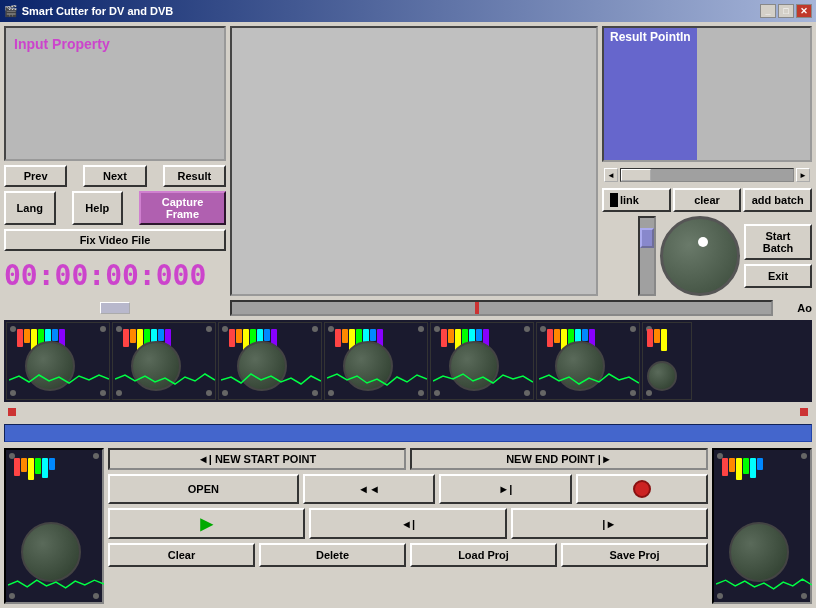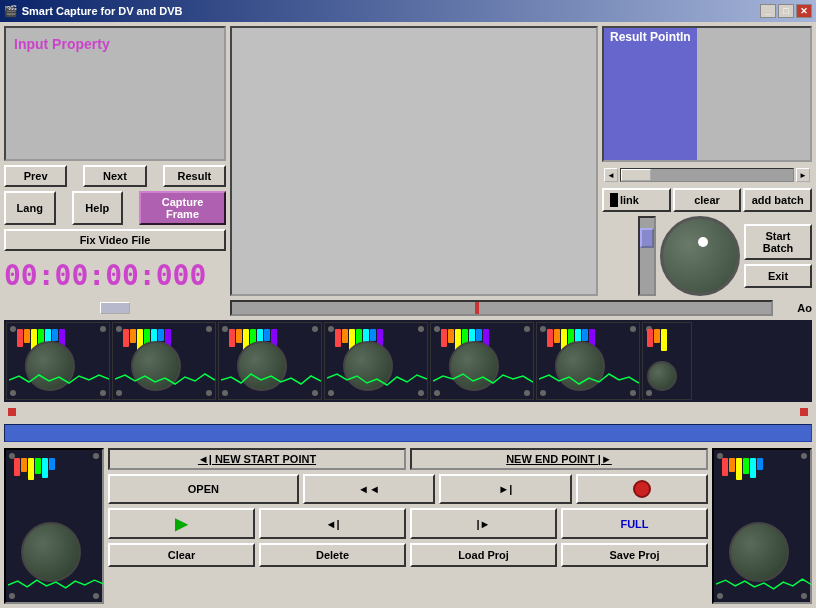--- a/index.html
+++ b/index.html
@@ -350,21 +350,20 @@
     }
     .bottom-controls {
       flex: 1;
       display: flex;
       flex-direction: column;
       gap: 4px;
     }
     .point-labels {
       display: flex;
       gap: 4px;
-      text-decoration: underline;
     }
     .point-label {
       flex: 1;
       background: #d4d0c8;
       border: 2px inset #888;
       padding: 3px 6px;
       font-size: 11px;
       font-weight: bold;
       text-align: center;
       display: flex;
@@ -424,21 +423,21 @@
       stroke-width: 1.5;
       fill: none;
     }
   </style>
 </head>
 <body>
 
 <div class="title-bar">
   <div class="title-bar-left">
     <span>🎬</span>
-    <span>Smart Capture for DV and DVB</span>
+    <span>Smart Cutter for DV and DVB</span>
   </div>
   <div class="title-bar-controls">
     <div class="title-btn">_</div>
     <div class="title-btn">□</div>
     <div class="title-btn close">✕</div>
   </div>
 </div>
 
 <div class="main-content">
 
@@ -696,21 +695,20 @@
         <button class="ctrl-btn">◄◄</button>
         <button class="ctrl-btn">►|</button>
         <button class="ctrl-btn">
           <div class="red-circle"></div>
         </button>
       </div>
       <div class="control-row">
         <button class="ctrl-btn green-play">▶</button>
         <button class="ctrl-btn">◄|</button>
         <button class="ctrl-btn">|►</button>
-        <button class="ctrl-btn blue-full">FULL</button>
       </div>
       <div class="control-row">
         <button class="ctrl-btn">Clear</button>
         <button class="ctrl-btn">Delete</button>
         <button class="ctrl-btn">Load Proj</button>
         <button class="ctrl-btn">Save Proj</button>
       </div>
     </div>
 
     <div class="bottom-thumb-right">

